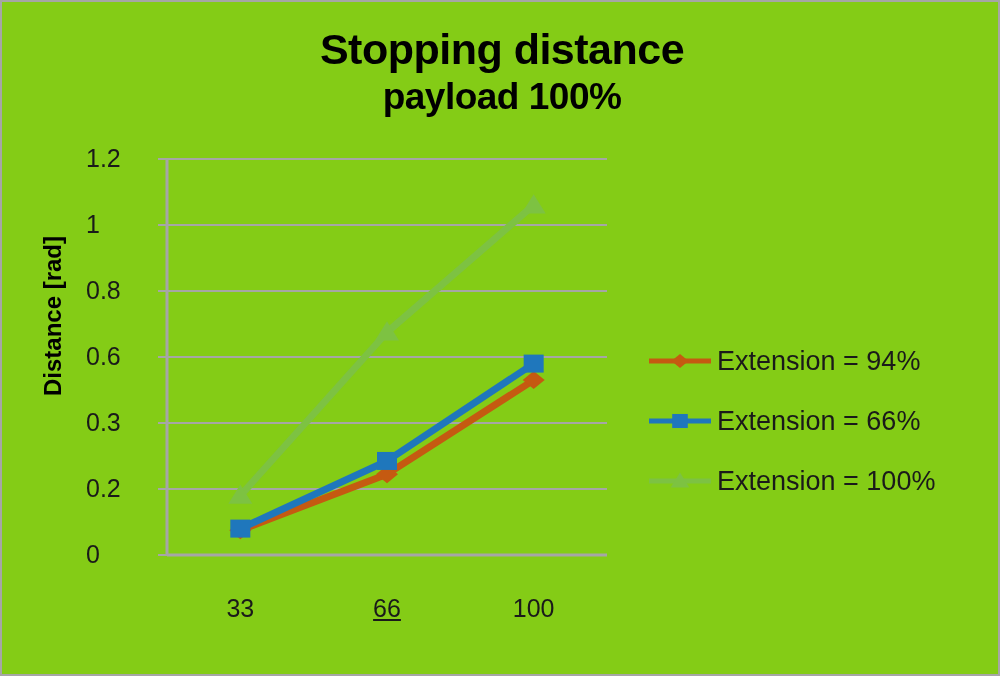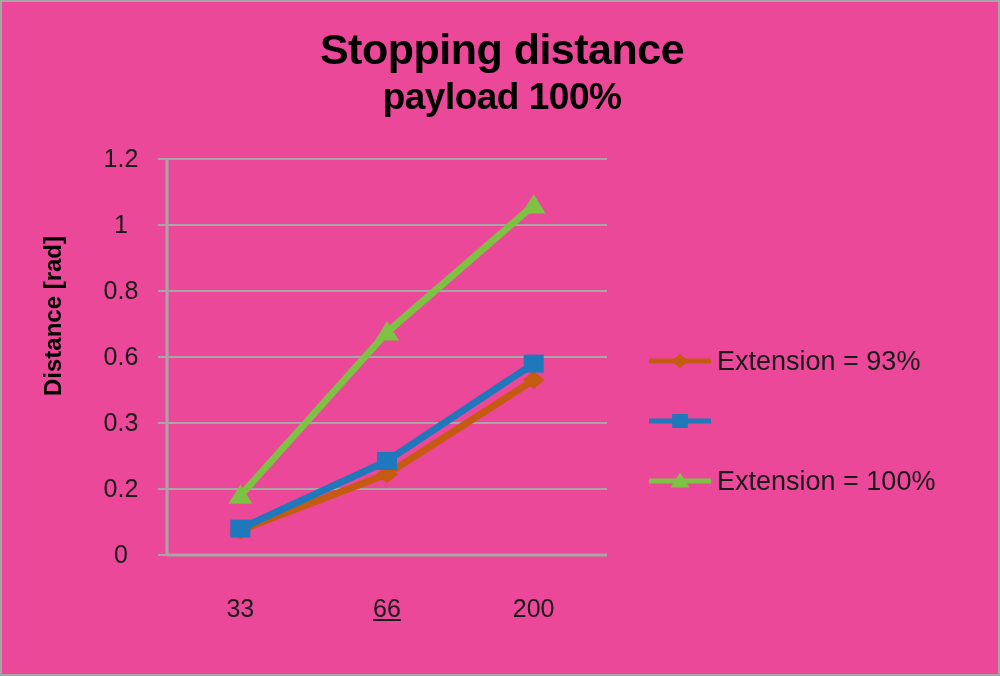--- a/index.html
+++ b/index.html
@@ -9,21 +9,21 @@
   }
   body {
     font-family: "Liberation Sans", sans-serif;
   }
   .chart-frame {
     position: relative;
     width: 1000px;
     height: 676px;
     box-sizing: border-box;
     border: 2px solid #a6a6a6;
-    background: #ec4899;
+    background: #84cc16;
     overflow: hidden;
   }
   
   .title-block {
     position: absolute;
     left: 0;
     top: 22px;
     width: 1000px;
     text-align: center;
     pointer-events: none;
@@ -79,21 +79,21 @@
     top: 0;
     width: 440px;
     height: 396px;
     overflow: visible;
   }
   
   .y-tick-label {
     position: absolute;
     right: 0;
     width: 70px;
-    text-align: center;
+    text-align: left;
     font-size: 25px;
     color: #1a1a1a;
     transform: translateY(-15px);
   }
   .y-ticks {
     position: absolute;
     left: 82px;
     top: 157px;
     width: 72px;
     height: 396px;
@@ -154,21 +154,21 @@
       <div class="y-tick-label" style="top: 330px;">0.2</div>
       <div class="y-tick-label" style="top: 264px;">0.3</div>
       <div class="y-tick-label" style="top: 198px;">0.6</div>
       <div class="y-tick-label" style="top: 132px;">0.8</div>
       <div class="y-tick-label" style="top: 66px;">1</div>
       <div class="y-tick-label" style="top: 0px;">1.2</div>
     </div>
   <div class="x-ticks">
       <div class="x-tick-label" style="left: 18.3333px;">33</div>
       <div class="x-tick-label" style="left: 165px; text-decoration: underline;">66</div>
-      <div class="x-tick-label" style="left: 311.667px;">200</div>
+      <div class="x-tick-label" style="left: 311.667px;">100</div>
     </div>
 
   <div class="plot-area">
     <svg class="plot-svg" viewBox="0 0 440 396" preserveAspectRatio="none">
       <g id="gridlines">
           <line x1="0" x2="440" y1="396" y2="396" stroke="#a6a6a6" stroke-width="2"></line>
           <line x1="-9" x2="0" y1="396" y2="396" stroke="#a6a6a6" stroke-width="2"></line>
           <line x1="0" x2="440" y1="330" y2="330" stroke="#a6a6a6" stroke-width="2"></line>
           <line x1="-9" x2="0" y1="330" y2="330" stroke="#a6a6a6" stroke-width="2"></line>
           <line x1="0" x2="440" y1="264" y2="264" stroke="#a6a6a6" stroke-width="2"></line>
@@ -204,27 +204,28 @@
         </g>
     </svg>
   </div>
 
   <div class="legend" id="legend">
       <div class="legend-item">
         <svg class="legend-marker" viewBox="0 0 66 30">
           <line x1="2" x2="64" y1="15" y2="15" stroke="#C55A11" stroke-width="5"></line>
           <polygon points="33,7.9799999999999995 41.58,15 33,22.02 24.42,15" fill="#C55A11"></polygon>
         </svg>
-        <span class="legend-label">Extension = 93%</span>
+        <span class="legend-label">Extension = 94%</span>
       </div>
       <div class="legend-item">
         <svg class="legend-marker" viewBox="0 0 66 30">
           <line x1="2" x2="64" y1="15" y2="15" stroke="#1F77BC" stroke-width="5"></line>
           <rect x="25.2" y="7.9799999999999995" width="15.600000000000001" height="14.040000000000001" fill="#1F77BC"></rect>
         </svg>
+        <span class="legend-label">Extension = 66%</span>
       </div>
       <div class="legend-item">
         <svg class="legend-marker" viewBox="0 0 66 30">
           <line x1="2" x2="64" y1="15" y2="15" stroke="#7DC242" stroke-width="5"></line>
           <polygon points="33,6.42 42.36,21.435000000000002 23.64,21.435000000000002" fill="#7DC242"></polygon>
         </svg>
         <span class="legend-label">Extension = 100%</span>
       </div>
     </div>
 

